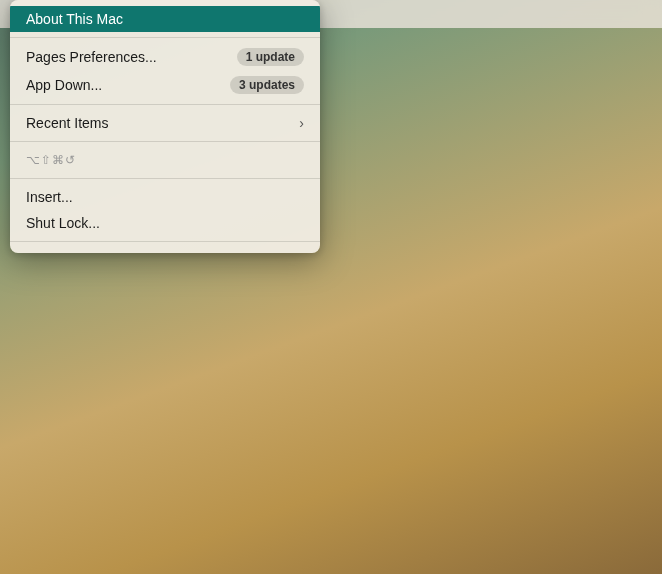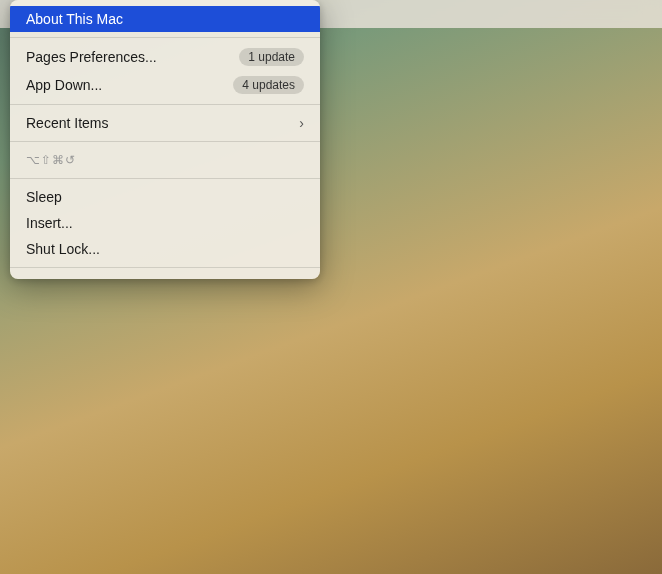--- a/index.html
+++ b/index.html
@@ -79,35 +79,35 @@
       align-items: center;
       justify-content: space-between;
       padding: 5px 16px;
       font-size: 14px;
       cursor: default;
       color: #1a1a1a;
       min-height: 26px;
     }
 
     .menu-item.highlighted {
-      background: #1d4ed8;
+      background: #0f766e;
       color: #ffffff;
     }
 
     .menu-item-label {
       flex: 1;
     }
 
     .badge {
       background: rgba(0,0,0,0.12);
       border-radius: 10px;
       padding: 2px 9px;
       font-size: 12px;
       color: #333;
-      font-weight: 400;
+      font-weight: 700;
     }
 
     .separator {
       height: 1px;
       background: rgba(0,0,0,0.12);
       margin: 5px 0;
     }
 
     .chevron-right {
       font-size: 14px;
@@ -155,41 +155,38 @@
 
   <div class="separator"></div>
 
   <div class="menu-item">
     <span class="menu-item-label">Pages Preferences...</span>
     <span class="badge">1 update</span>
   </div>
 
   <div class="menu-item">
     <span class="menu-item-label">App Down...</span>
-    <span class="badge">4 updates</span>
+    <span class="badge">3 updates</span>
   </div>
 
   <div class="separator"></div>
 
   <div class="menu-item">
     <span class="menu-item-label">Recent Items</span>
     <span class="chevron-right">›</span>
   </div>
 
   <div class="separator"></div>
 
   <div class="menu-item">
     <span class="shortcut-symbols">⌥⇧⌘↺</span>
   </div>
 
   <div class="separator"></div>
 
-  <div class="menu-item">
-    <span class="menu-item-label">Sleep</span>
-  </div>
 
   <div class="menu-item">
     <span class="menu-item-label">Insert...</span>
   </div>
 
   <div class="menu-item">
     <span class="menu-item-label">Shut Lock...</span>
   </div>
 
   <div class="separator"></div>

